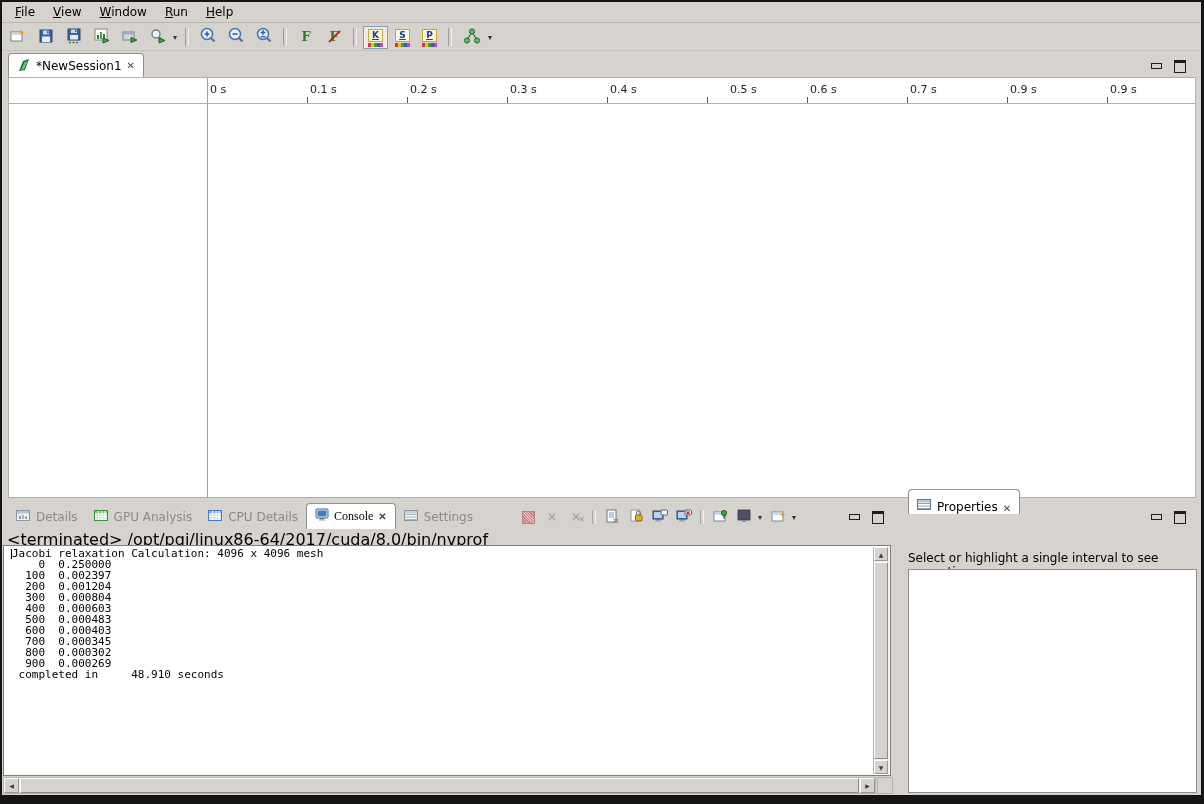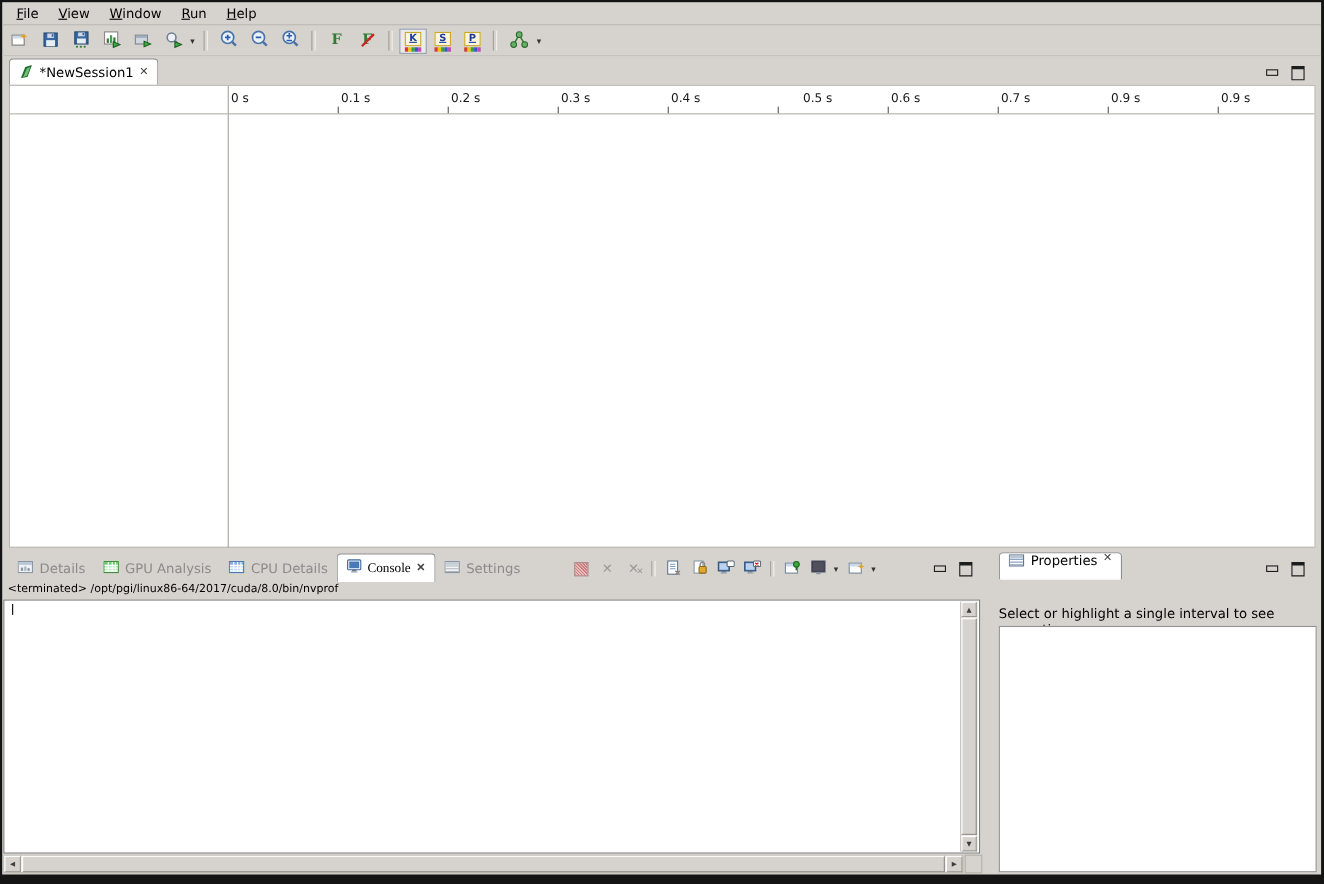--- a/index.html
+++ b/index.html
@@ -55,21 +55,21 @@
   .btab{display:flex;align-items:center;gap:5px;padding:4px 8px;color:#8b8b8b;cursor:pointer;}
   .btab.active{background:#fff;color:#000;border:1px solid #8f8f8f;border-bottom:none;border-radius:4px 4px 0 0;font-family:Liberation Serif, serif;}
   .ctoolbar{left:518px;top:505px;height:24px;display:flex;align-items:center;gap:4px;}
   .cbtn{width:20px;height:20px;display:flex;align-items:center;justify-content:center;}
   .csep{width:2px;height:14px;border-left:1px solid #a8a6a0;border-right:1px solid #f3f1ee;margin:0 2px;}
   .xgray{font-size:12px;font-weight:900;color:#9a9a9a;line-height:12px;}
   .stopbtn{width:11px;height:11px;border:1px solid #b08484;
     background-image:repeating-linear-gradient(45deg,#c97f7f 0 1px,#e8baba 1px 2px);}
 
   
-  .chead{left:7px;top:530px;font-size:10px;color:#000;white-space:pre;}
+  .chead{left:7px;top:530px;font-size:16px;color:#000;white-space:pre;}
   .cbox{left:3px;top:545px;width:888px;height:231px;background:#fff;border:1px solid #7f7f7f;box-sizing:border-box;}
   .cpre{position:absolute;left:8px;top:2px;margin:0;font-family:"DejaVu Sans Mono","Liberation Mono",monospace;
     font-size:11px;line-height:11px;white-space:pre;color:#000;}
   .cursorbar{position:absolute;left:7px;top:3px;width:1px;height:10px;background:#000;}
 
   
   .vscroll{position:absolute;top:1px;right:1px;bottom:1px;width:15px;background:#efeeec;border-left:1px solid #b5b2ac;}
   .sarrow{position:absolute;left:0;width:14px;height:14px;background:#d6d3ce;border:1px solid #9a978f;
     border-top-color:#fff;border-left-color:#fff;display:flex;align-items:center;justify-content:center;
     font-size:6px;color:#3d3d3d;box-sizing:border-box;}
@@ -77,22 +77,22 @@
     border:1px solid #8f8c85;border-top-color:#fff;border-left-color:#fff;box-sizing:border-box;}
   .hscroll{left:3px;top:777px;width:873px;height:17px;background:#efeeec;border:1px solid #b5b2ac;box-sizing:border-box;}
   .harrow{position:absolute;top:0;width:15px;height:15px;background:#d6d3ce;border:1px solid #9a978f;
     border-top-color:#fff;border-left-color:#fff;display:flex;align-items:center;justify-content:center;
     font-size:6px;color:#3d3d3d;box-sizing:border-box;}
   .hthumb{position:absolute;top:0;left:16px;right:16px;height:15px;background:#d6d3ce;
     border:1px solid #8f8c85;border-top-color:#fff;border-left-color:#fff;box-sizing:border-box;}
   .scorner{left:877px;top:777px;width:16px;height:17px;background:#d6d3ce;border:1px solid #b5b2ac;box-sizing:border-box;}
 
   
-  .ptab{left:908px;top:502px;height:24px;background:#fff;border:1px solid #8f8f8f;border-bottom:none;
-    border-radius:4px 4px 0 0;display:flex;align-items:flex-start;gap:5px;padding:0 8px;}
+  .ptab{left:908px;top:489px;height:24px;background:#fff;border:1px solid #8f8f8f;border-bottom:none;
+    border-radius:4px 4px 0 0;display:flex;align-items:flex-end;gap:5px;padding:0 8px;}
   .pmsg{left:908px;top:551px;font-size:12px;color:#000;}
   .pbox{left:908px;top:569px;width:289px;height:224px;background:#fff;border:1px solid #8f8f8f;box-sizing:border-box;}
 </style>
 </head>
 <body>
 
 <div class="abs win"></div>
 
 <div class="abs menubar">
   <span class="menu-item">File</span>
@@ -399,20 +399,32 @@
 <div class="abs winbtn" style="left:845px;top:509px;">
     <span class="glyph-min"></span>
   </div>
 <div class="abs winbtn" style="left:869px;top:509px;">
     <span class="glyph-max"></span>
   </div>
 
 <div class="abs chead">&lt;terminated&gt; /opt/pgi/linux86-64/2017/cuda/8.0/bin/nvprof</div>
 <div class="abs cbox">
   <div class="cursorbar"></div>
+  <pre class="cpre">Jacobi relaxation Calculation: 4096 x 4096 mesh
+    0  0.250000
+  100  0.002397
+  200  0.001204
+  300  0.000804
+  400  0.000603
+  500  0.000483
+  600  0.000403
+  700  0.000345
+  800  0.000302
+  900  0.000269
+ completed in     48.910 seconds</pre>
   <div class="vscroll">
     <span class="sarrow" style="top:0;">▲</span>
     <span class="vthumb"></span>
     <span class="sarrow" style="bottom:0;">▼</span>
   </div>
 </div>
 <div class="abs hscroll">
   <span class="harrow" style="left:0;">◀</span>
   <span class="hthumb"></span>
   <span class="harrow" style="right:0;">▶</span>

